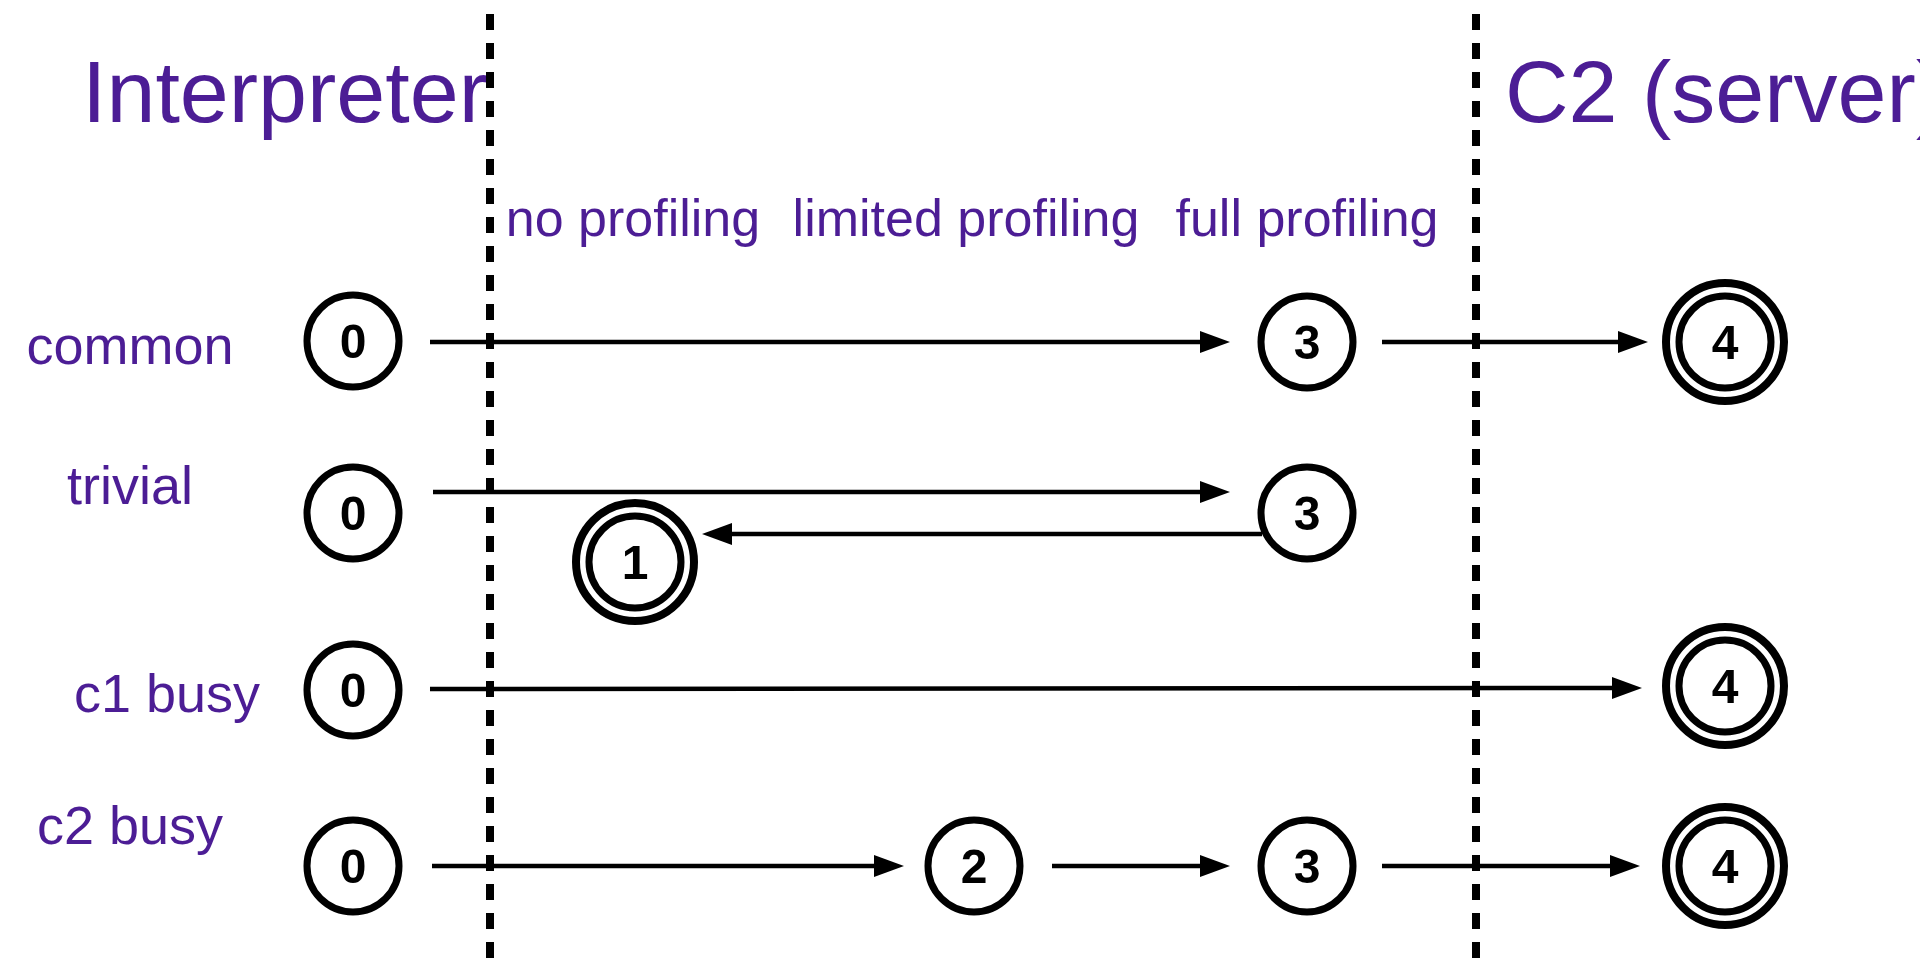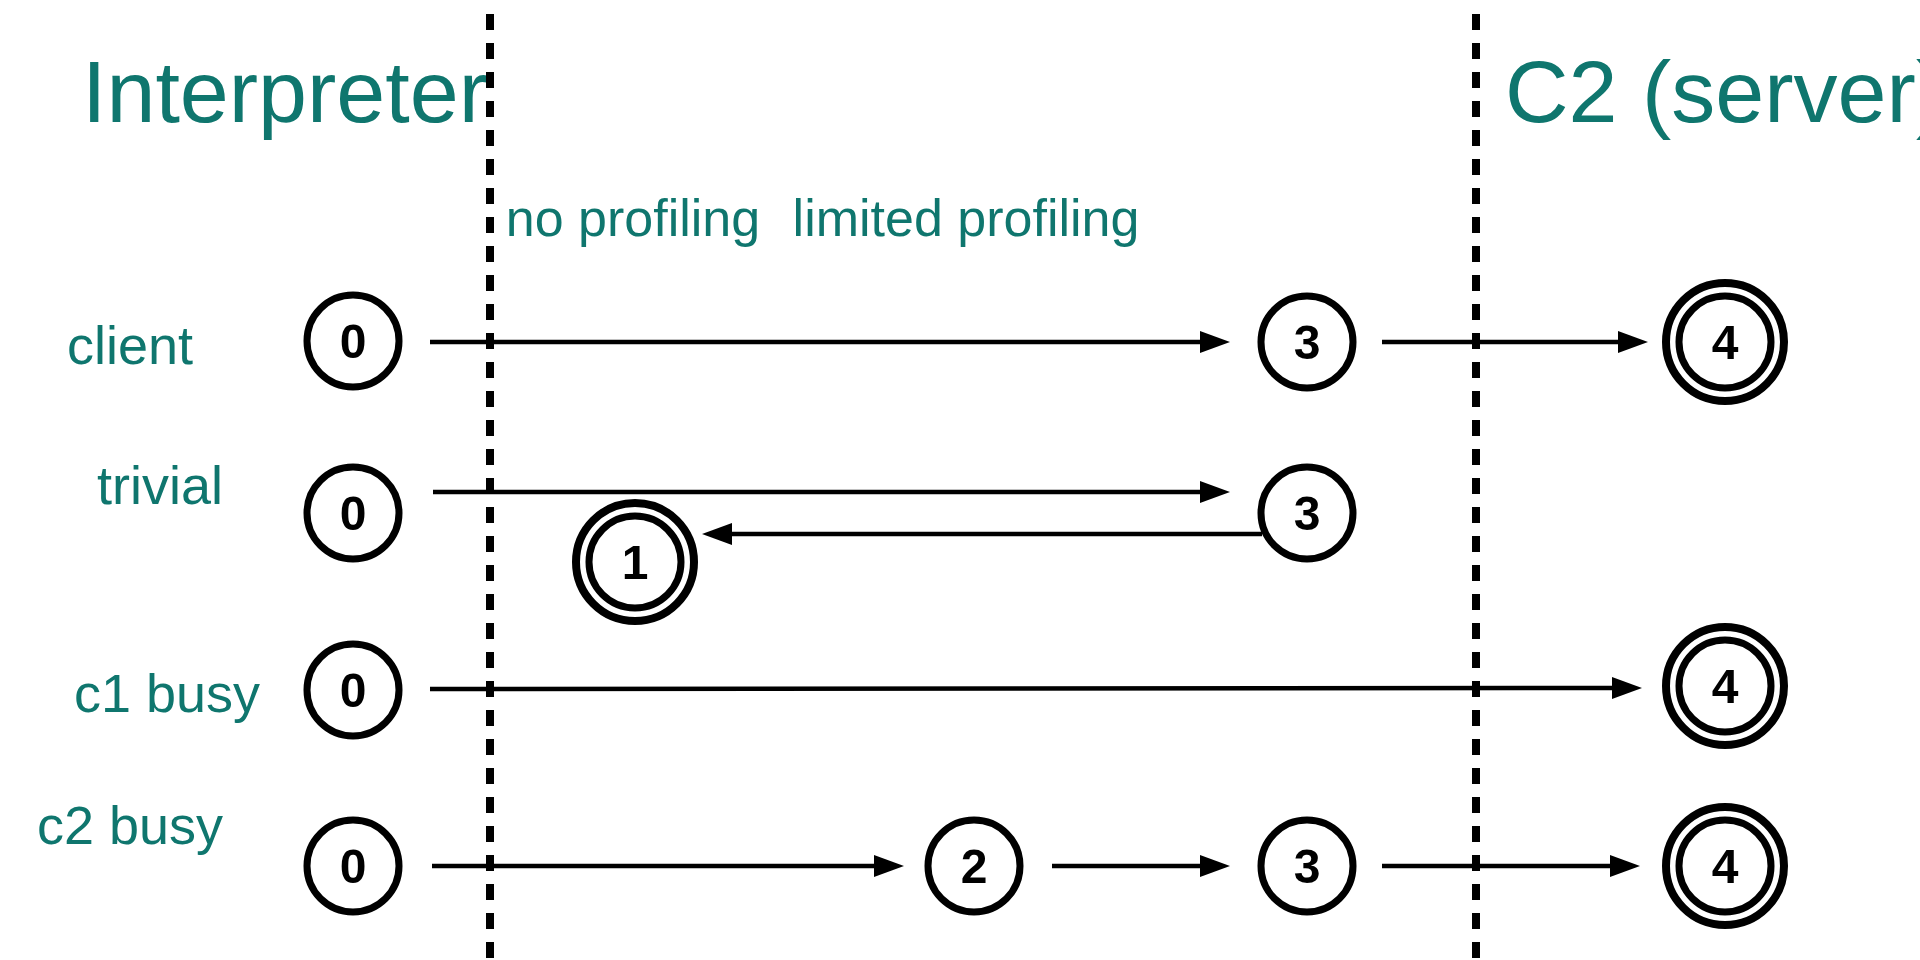--- a/index.html
+++ b/index.html
@@ -1,21 +1,21 @@
 <!DOCTYPE html>
 <html><head>
 <meta charset="utf-8">
 <style>
   html,body{margin:0;padding:0;background:#ffffff;}
   .canvas{
     position:relative;
     width:1920px;height:960px;
     background:#ffffff;
     font-family:"Liberation Sans",sans-serif;
-    color:#0f766e;
+    color:#4c1d95;
     overflow:hidden;
   }
   .col-title{
     position:absolute;
     top:48px;
     transform:translateX(-50%);
     font-size:88px;
     font-weight:300;
     line-height:1;
     letter-spacing:0px;
@@ -40,38 +40,39 @@
     position:absolute;
     left:0;
     width:260px;
     text-align:center;
     font-size:54px;
     font-weight:300;
     line-height:58px;
     white-space:nowrap;
   }
   .row-label-common{top:316px;}
-  .row-label-trivial{top:456px;margin-left:30px;}
+  .row-label-trivial{top:456px;}
   .row-label-c1busy{top:664px;text-align:right;}
   .row-label-c2busy{top:796px;}
   #diagram-svg{position:absolute;left:0;top:0;}
 </style>
 </head>
 <body>
 
 <div class="canvas">
 
   <div class="col-title title-interpreter">Interpreter</div>
   <div class="col-title title-c2">C2 (server)</div>
 
   <div class="sub-label sub-limited">limited profiling</div>
   <div class="sub-label sub-no">no profiling</div>
+  <div class="sub-label sub-full">full profiling</div>
 
   <div class="row-label row-label-common">
-    <span>client</span>
+    <span>common</span>
   </div>
   <div class="row-label row-label-trivial">
     <span>trivial</span><br>
   </div>
   <div class="row-label row-label-c1busy">
     <span>c1 busy</span>
   </div>
   <div class="row-label row-label-c2busy">
     <span>c2 busy</span>
   </div>

